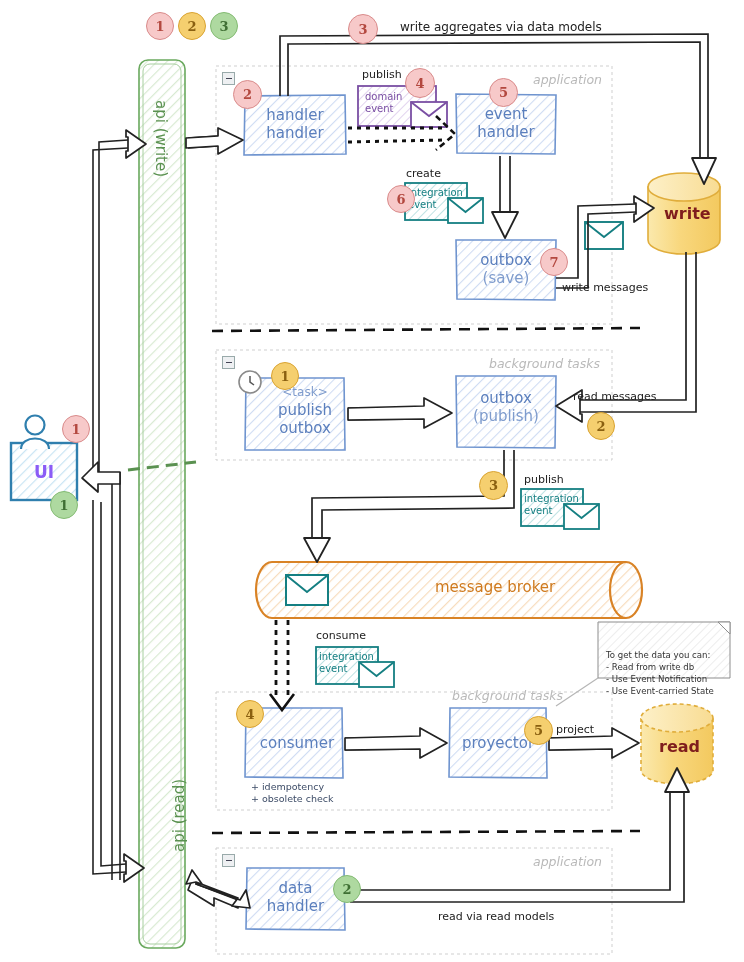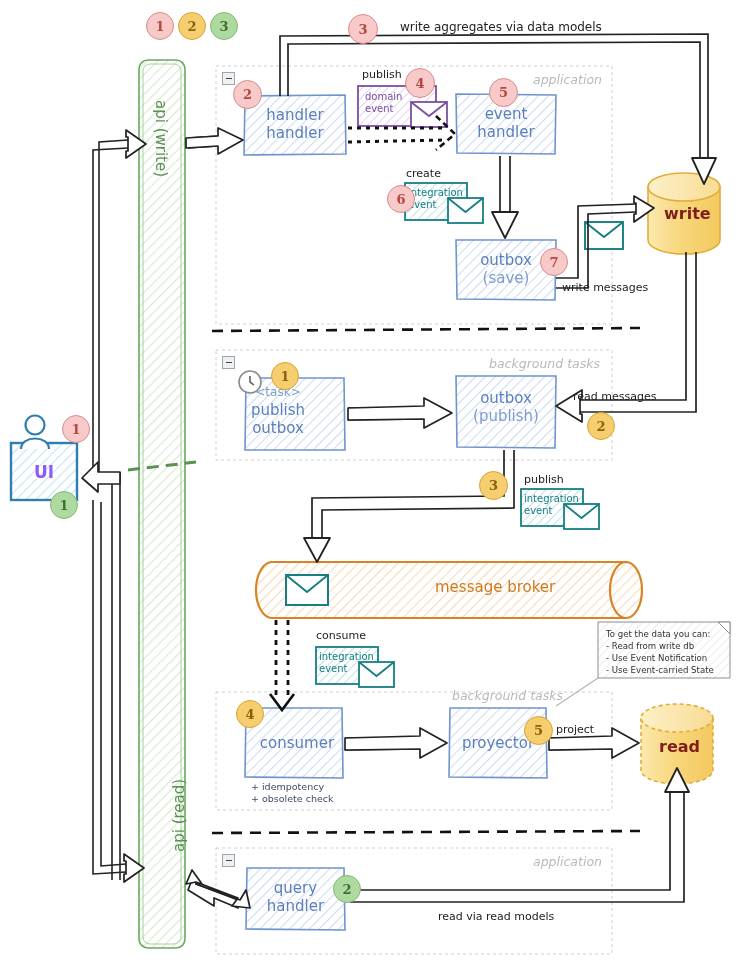--- a/index.html
+++ b/index.html
@@ -26,21 +26,21 @@
   .grp-cap{position:absolute;color:#b9b9b9;font-size:12.5px;font-style:italic;}
   .edge-lbl{position:absolute;color:#222;font-size:11px;}
   .pkt-txt{position:absolute;font-size:10px;line-height:12px;text-align:left;}
   .pkt-purple{color:#7a4fa3;}
   .pkt-teal{color:#157f82;}
   .db-txt{position:absolute;color:#7f1d1d;font-size:16px;font-weight:600;}
   .api-txt{position:absolute;color:#5a9150;font-size:15px;
            transform-origin:0 0;white-space:nowrap;}
   .ui-txt{position:absolute;color:#8b5cf6;font-size:17px;font-weight:600;}
   .broker-txt{position:absolute;color:#cf7a1e;font-size:15px;}
-  .note-txt{position:absolute;color:#333;font-size:8.6px;line-height:11.6px;}
+  .note-txt{position:absolute;color:#333;font-size:8.6px;line-height:11.6px;margin-top:21px;}
   .minus{position:absolute;width:11px;height:11px;border:1px solid #9aa;
          background:#eef0f2;display:flex;align-items:center;justify-content:center;}
   .minus:after{content:"";display:block;width:6px;height:1.4px;background:#445;}
 </style>
 </head>
 <body>
 
 <div id="stage">
 
   <svg id="canvas" viewBox="0 0 744 962">
@@ -309,21 +309,21 @@
     <div>handler</div>
   </div>
   <div class="badge b-red" style="left:489px;top:78px;width:27px;height:27px;">5</div>
 
   <div class="box-txt" style="left:456px;top:251px;width:100px;">
     <div>outbox</div>
     <div class="sub">(save)</div>
   </div>
   <div class="badge b-red" style="left:540px;top:248px;width:26px;height:26px;">7</div>
 
-  <div class="box-txt" style="left:228px;top:383px;width:100px;">
+  <div class="box-txt" style="left:255px;top:383px;width:100px;">
     <div class="sub" style="font-size:12px;">&lt;task&gt;</div>
     <div>publish</div>
     <div>outbox</div>
   </div>
   <div class="badge b-yel" style="left:271px;top:362px;width:26px;height:26px;">1</div>
 
   <div class="box-txt" style="left:456px;top:389px;width:100px;">
     <div>outbox</div>
     <div class="sub">(publish)</div>
   </div>
@@ -335,21 +335,21 @@
   <div class="badge b-yel" style="left:236px;top:700px;width:26px;height:26px;">4</div>
   <div class="lbl small" style="left:251px;top:781px;color:#3c4b66;">+ idempotency</div>
   <div class="lbl small" style="left:251px;top:793px;color:#3c4b66;">+ obsolete check</div>
 
   <div class="box-txt" style="left:449px;top:734px;width:98px;">
     <div>proyector</div>
   </div>
   <div class="badge b-yel" style="left:524px;top:716px;width:27px;height:27px;">5</div>
 
   <div class="box-txt" style="left:246px;top:879px;width:99px;">
-    <div>query</div>
+    <div>data</div>
     <div>handler</div>
   </div>
   <div class="badge b-grn" style="left:333px;top:875px;width:26px;height:26px;">2</div>
 
   <div class="broker-txt" style="left:435px;top:578px;">message broker</div>
 
   <div class="db-txt" style="left:664px;top:204px;">write</div>
   <div class="db-txt" style="left:659px;top:737px;">read</div>
 
   <div class="edge-lbl" style="left:362px;top:68px;">publish</div>

